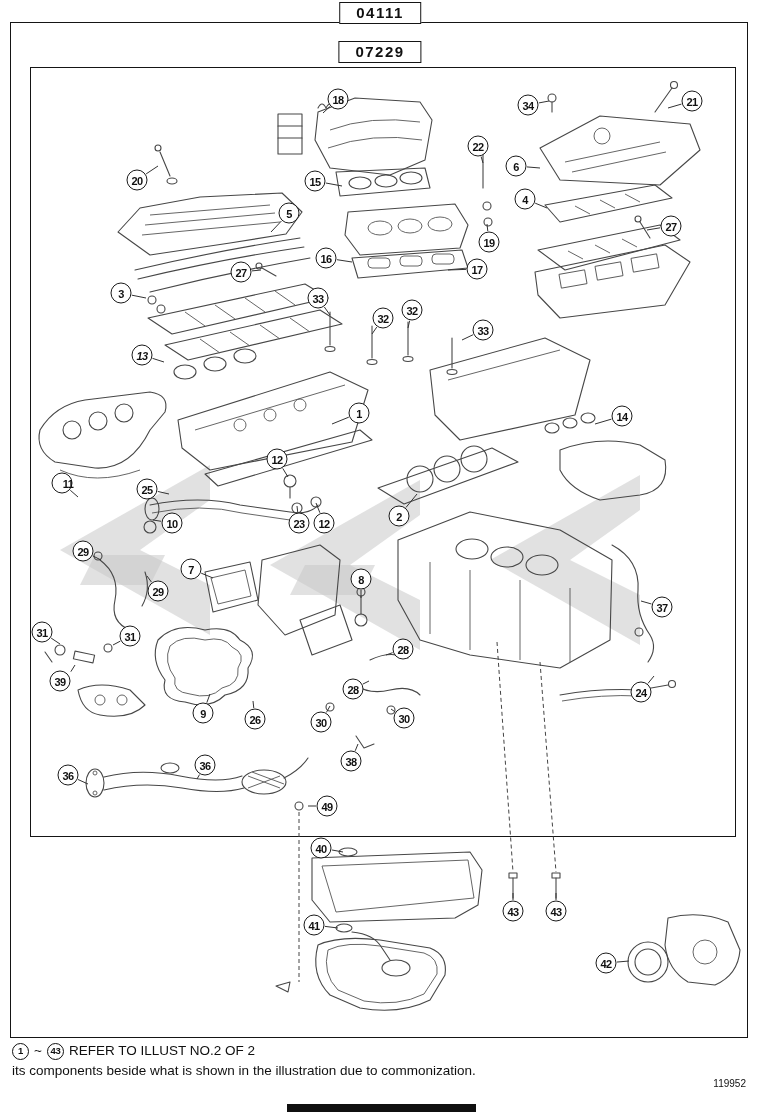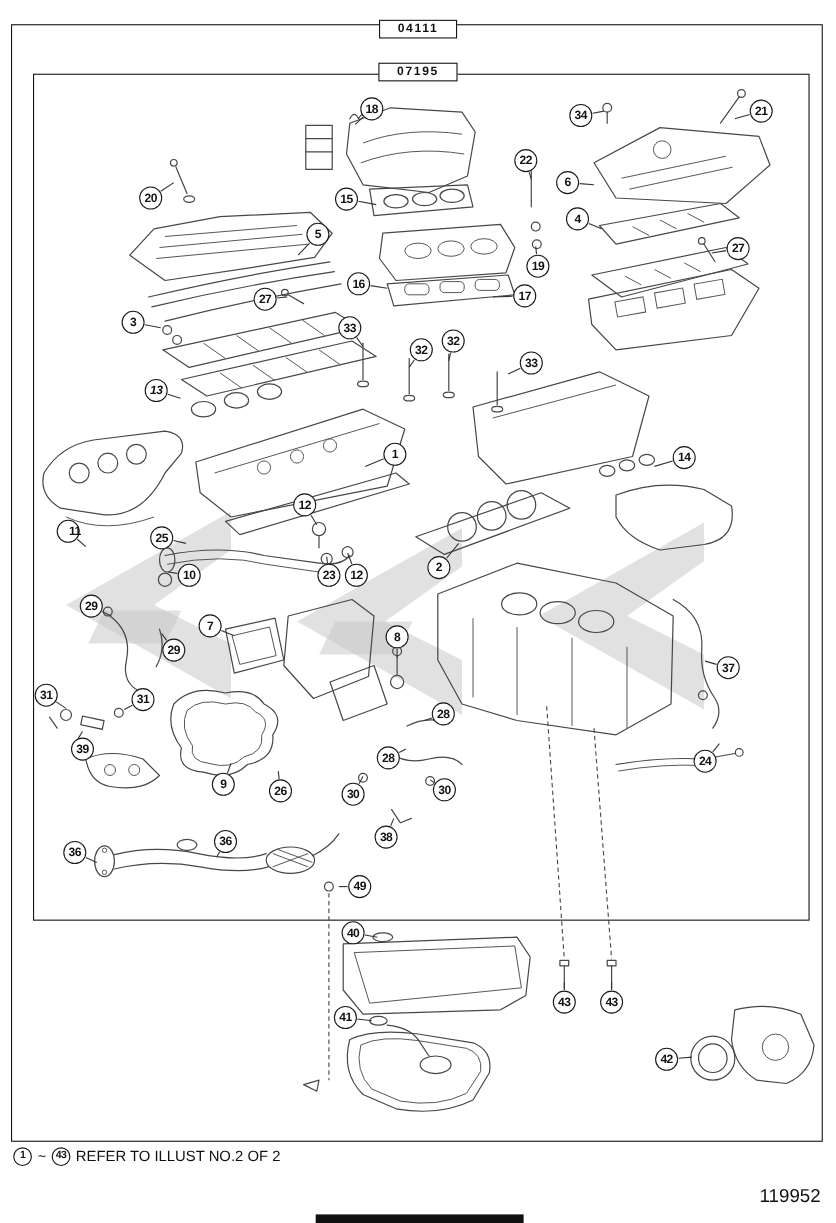--- a/index.html
+++ b/index.html
@@ -12,22 +12,22 @@
     position:absolute;left:10px;top:22px;width:738px;height:1016px;
     border:1.7px solid #151515;background:#fff;box-sizing:border-box;
   }
   .inner-frame{
     position:absolute;left:30px;top:67px;width:706px;height:770px;
     border:1.5px solid #151515;background:transparent;box-sizing:border-box;
   }
   .code-box{
     position:absolute;left:50%;transform:translateX(-50%);
     background:#fff;border:1.7px solid #151515;box-sizing:border-box;
-    font-size:11px;font-weight:bold;letter-spacing:1.5px;
-    padding:1px 16px 2px 16px;z-index:5;margin-top:16px;
+    font-size:15px;font-weight:bold;letter-spacing:1.5px;
+    padding:1px 16px 2px 16px;z-index:5;
   }
   .code-box.top{top:2px;}
   .code-box.inner{top:41px;}
   .art-layer{position:absolute;left:0;top:0;width:760px;height:1112px;z-index:1;}
   .leader-layer{position:absolute;left:0;top:0;width:760px;height:1112px;z-index:2;pointer-events:none;}
   .callout-layer{position:absolute;left:0;top:0;width:760px;height:1052px;z-index:3;}
   .callout{
     position:absolute;width:21px;height:21px;border:1.7px solid #1a1a1a;border-radius:50%;
     background:#fff;display:flex;align-items:center;justify-content:center;
     font-size:11px;font-weight:bold;transform:translate(-50%,-50%);box-sizing:border-box;
@@ -38,37 +38,37 @@
     font-size:13.5px;line-height:18px;color:#101010;
   }
   .ref-line{display:flex;align-items:center;gap:5px;margin-bottom:2px;}
   .circle-num{
     display:inline-flex;align-items:center;justify-content:center;
     min-width:17px;height:17px;border:1.4px solid #111;border-radius:50%;
     font-size:9.5px;font-weight:bold;box-sizing:border-box;padding:0 1px;
     letter-spacing:-0.5px;
   }
   .note-line{white-space:nowrap;}
-  .doc-number{position:absolute;right:14px;top:1078px;font-size:17px;z-index:4;}
+  .doc-number{position:absolute;right:14px;top:1078px;font-size:10px;z-index:4;}
   .bottom-bar{position:absolute;left:287px;top:1104px;width:189px;height:8px;background:#101010;z-index:6;}
   svg .ln{stroke:#474747;stroke-width:1.1;fill:none;stroke-linejoin:round;stroke-linecap:round;}
   svg .thin{stroke:#555;stroke-width:0.9;fill:none;}
   svg .dash{stroke:#444;stroke-width:1;fill:none;stroke-dasharray:4 3;}
   svg .wm{fill:#c9c9c9;opacity:0.55;stroke:none;}
 </style>
 </head>
 <body>
 
 <div class="page">
 
   <div class="code-box top">04111</div>
 
   <div class="outer-frame"></div>
 
-  <div class="code-box inner">07195</div>
+  <div class="code-box inner">07229</div>
 
   <div class="inner-frame"></div>
 
   <svg class="art-layer" viewBox="0 0 760 1112" aria-hidden="true">
 
     <g>
       <path class="wm" d="M210,465 L60,550 L210,635 L210,585 L140,550 L210,500 Z"></path>
       <path class="wm" d="M420,480 L270,565 L420,650 L420,600 L350,565 L420,515 Z"></path>
       <path class="wm" d="M640,475 L490,560 L640,645 L640,595 L570,560 L640,510 Z"></path>
       <path class="wm" d="M95,555 L165,555 L150,585 L80,585 Z"></path>
@@ -379,21 +379,21 @@
       <div class="callout" style="left: 299px; top: 523px;">23</div>
       <div class="callout" style="left: 324px; top: 523px;">12</div>
       <div class="callout" style="left: 83px; top: 551px;">29</div>
       <div class="callout" style="left: 191px; top: 569px;">7</div>
       <div class="callout" style="left: 361px; top: 579px;">8</div>
       <div class="callout" style="left: 158px; top: 591px;">29</div>
       <div class="callout" style="left: 662px; top: 607px;">37</div>
       <div class="callout" style="left: 42px; top: 632px;">31</div>
       <div class="callout" style="left: 130px; top: 636px;">31</div>
       <div class="callout" style="left: 403px; top: 649px;">28</div>
-      <div class="callout" style="left: 75px; top: 681px;">39</div>
+      <div class="callout" style="left: 60px; top: 681px;">39</div>
       <div class="callout" style="left: 353px; top: 689px;">28</div>
       <div class="callout" style="left: 641px; top: 692px;">24</div>
       <div class="callout" style="left: 203px; top: 713px;">9</div>
       <div class="callout" style="left: 255px; top: 719px;">26</div>
       <div class="callout" style="left: 321px; top: 722px;">30</div>
       <div class="callout" style="left: 404px; top: 718px;">30</div>
       <div class="callout" style="left: 351px; top: 761px;">38</div>
       <div class="callout" style="left: 205px; top: 765px;">36</div>
       <div class="callout" style="left: 68px; top: 775px;">36</div>
       <div class="callout" style="left: 327px; top: 806px;">49</div>
@@ -404,18 +404,19 @@
       <div class="callout" style="left: 606px; top: 963px;">42</div>
     </div>
 
   <div class="footer">
     <div class="ref-line">
       <span class="circle-num">1</span>
       <span>~</span>
       <span class="circle-num">43</span>
       <span>REFER TO ILLUST NO.2 OF 2</span>
     </div>
+    <div class="note-line">its components beside what is shown in the illustration due to commonization.</div>
   </div>
 
   <div class="doc-number">119952</div>
 
   <div class="bottom-bar"></div>
 </div>
 
 </body></html>

